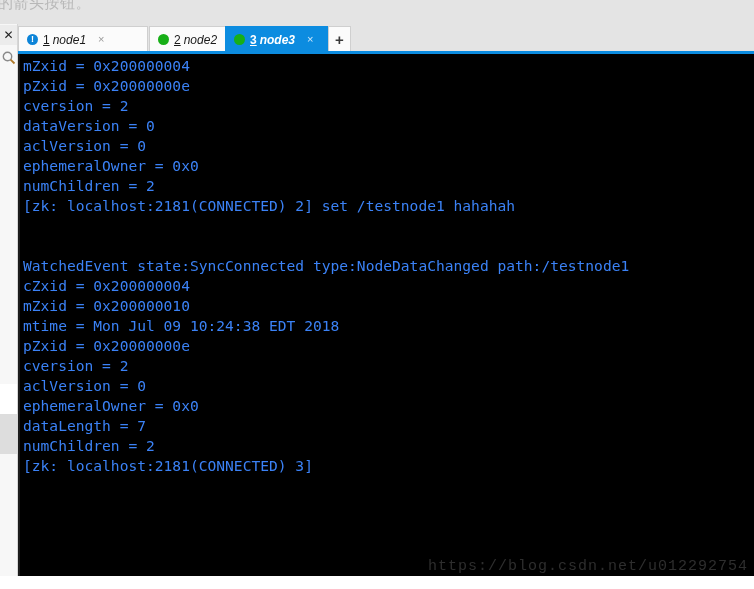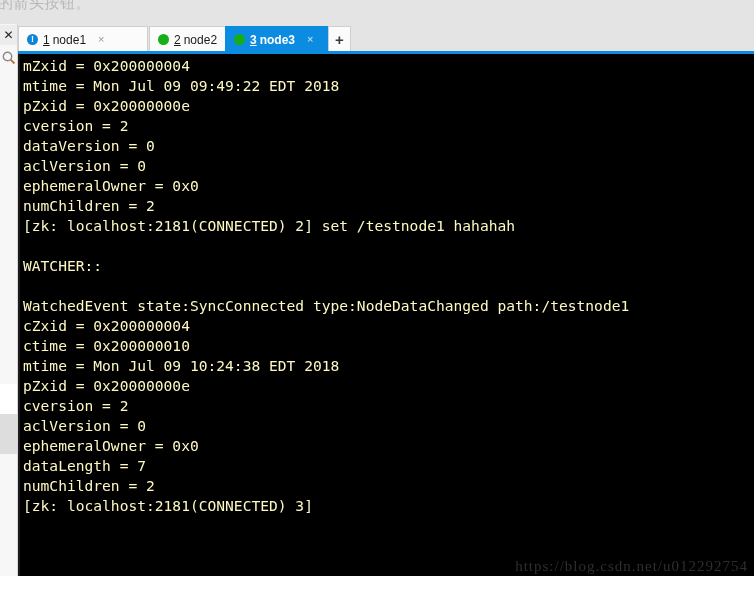--- a/index.html
+++ b/index.html
@@ -139,21 +139,21 @@
     display: flex;
     align-items: center;
     justify-content: center;
     line-height: 1;
   }
   .tab-num {
     text-decoration: underline;
     margin-right: 3px;
     font-size: 12px;
   }
-  .tab-label { font-size: 12px; }
+  .tab-label { font-size: 12px; font-style: italic; }
   .tab-close {
     margin-left: 12px;
     font-size: 11px;
     color: #9a9a9a;
     line-height: 1;
   }
   .tab.active .tab-close { color: #cfe8fb; }
   .tab.active .tab-num,
   .tab.active .tab-label { font-weight: bold; color: #ffffff; }
 
@@ -199,39 +199,39 @@
     position: absolute;
     left: 5px;
     top: 2px;
     right: 0;
     bottom: 0;
   }
   .term-line {
     font-family: "DejaVu Sans Mono", monospace;
     font-size: 14.6px;
     line-height: 20px;
-    color: #fef9c3;
+    color: #3b82f6;
     white-space: pre;
     letter-spacing: 0px;
     height: 20px;
   }
   .term-left-line {
     position: absolute;
     left: 0;
     top: 0;
     width: 2px;
     height: 535px;
     background: #1b1b1b;
   }
 
   .watermark {
     position: absolute;
     right: 6px;
     bottom: 14px;
-    font-family: Liberation Serif, serif;
+    font-family: Liberation Mono, monospace;
     font-size: 15px;
     color: #2e2e2e;
     letter-spacing: 1px;
     white-space: nowrap;
   }
 </style>
 </head>
 <body>
 
 <div id="app">
@@ -277,34 +277,32 @@
 
     <div class="tab-add">+</div>
   </div>
 
   <div class="tab-underline"></div>
 
   <div class="terminal">
     <div class="term-left-line"></div>
     <div class="term-inner">
         <div class="term-line">mZxid = 0x200000004</div>
-        <div class="term-line">mtime = Mon Jul 09 09:49:22 EDT 2018</div>
         <div class="term-line">pZxid = 0x20000000e</div>
         <div class="term-line">cversion = 2</div>
         <div class="term-line">dataVersion = 0</div>
         <div class="term-line">aclVersion = 0</div>
         <div class="term-line">ephemeralOwner = 0x0</div>
         <div class="term-line">numChildren = 2</div>
         <div class="term-line">[zk: localhost:2181(CONNECTED) 2] set /testnode1 hahahah</div>
         <div class="term-line">&nbsp;</div>
-        <div class="term-line">WATCHER::</div>
         <div class="term-line">&nbsp;</div>
         <div class="term-line">WatchedEvent state:SyncConnected type:NodeDataChanged path:/testnode1</div>
         <div class="term-line">cZxid = 0x200000004</div>
-        <div class="term-line">ctime = 0x200000010</div>
+        <div class="term-line">mZxid = 0x200000010</div>
         <div class="term-line">mtime = Mon Jul 09 10:24:38 EDT 2018</div>
         <div class="term-line">pZxid = 0x20000000e</div>
         <div class="term-line">cversion = 2</div>
         <div class="term-line">aclVersion = 0</div>
         <div class="term-line">ephemeralOwner = 0x0</div>
         <div class="term-line">dataLength = 7</div>
         <div class="term-line">numChildren = 2</div>
         <div class="term-line">[zk: localhost:2181(CONNECTED) 3]</div>
       </div>
     <div class="watermark">https://blog.csdn.net/u012292754</div>

